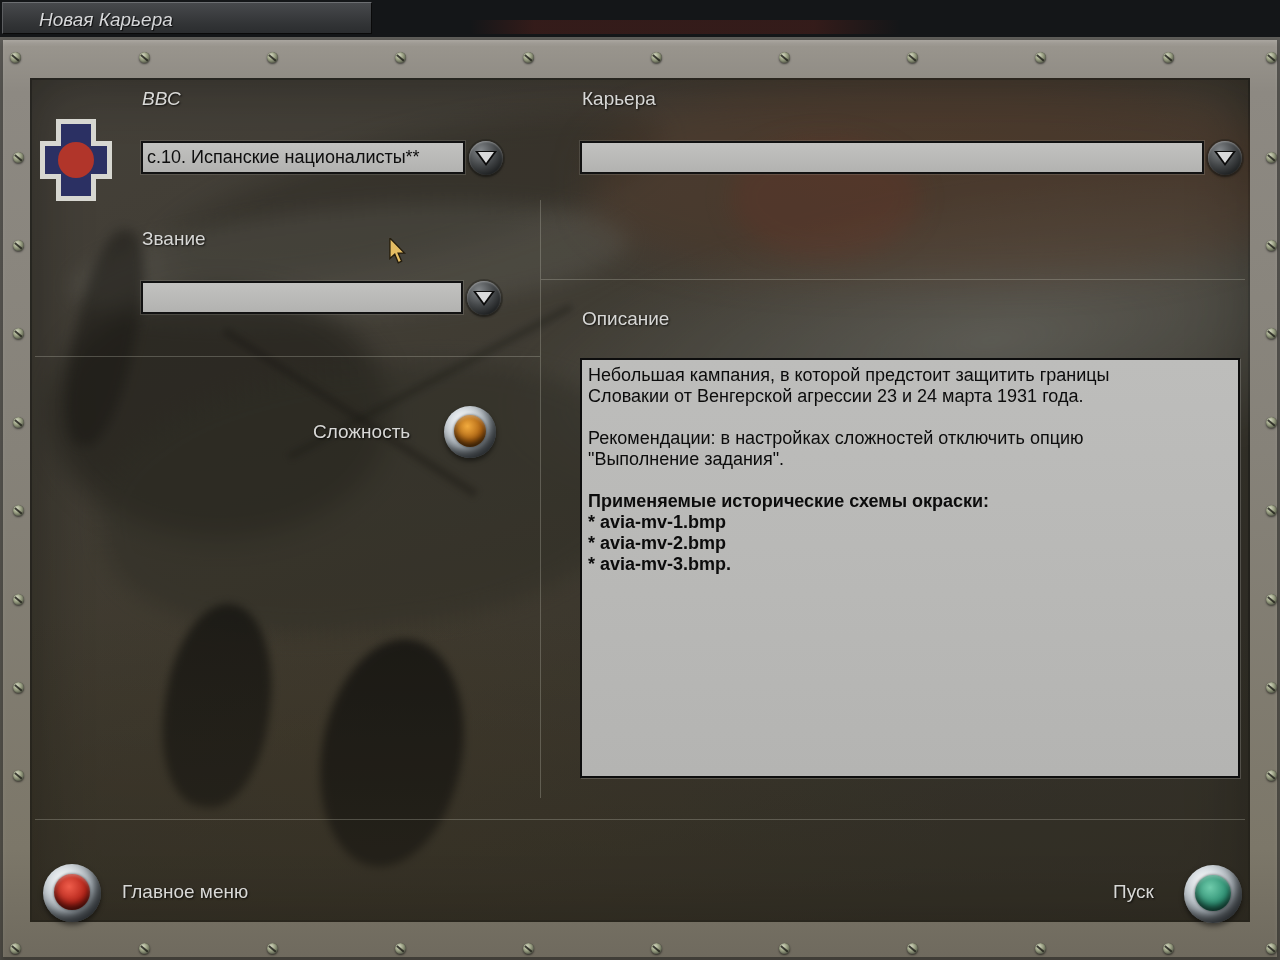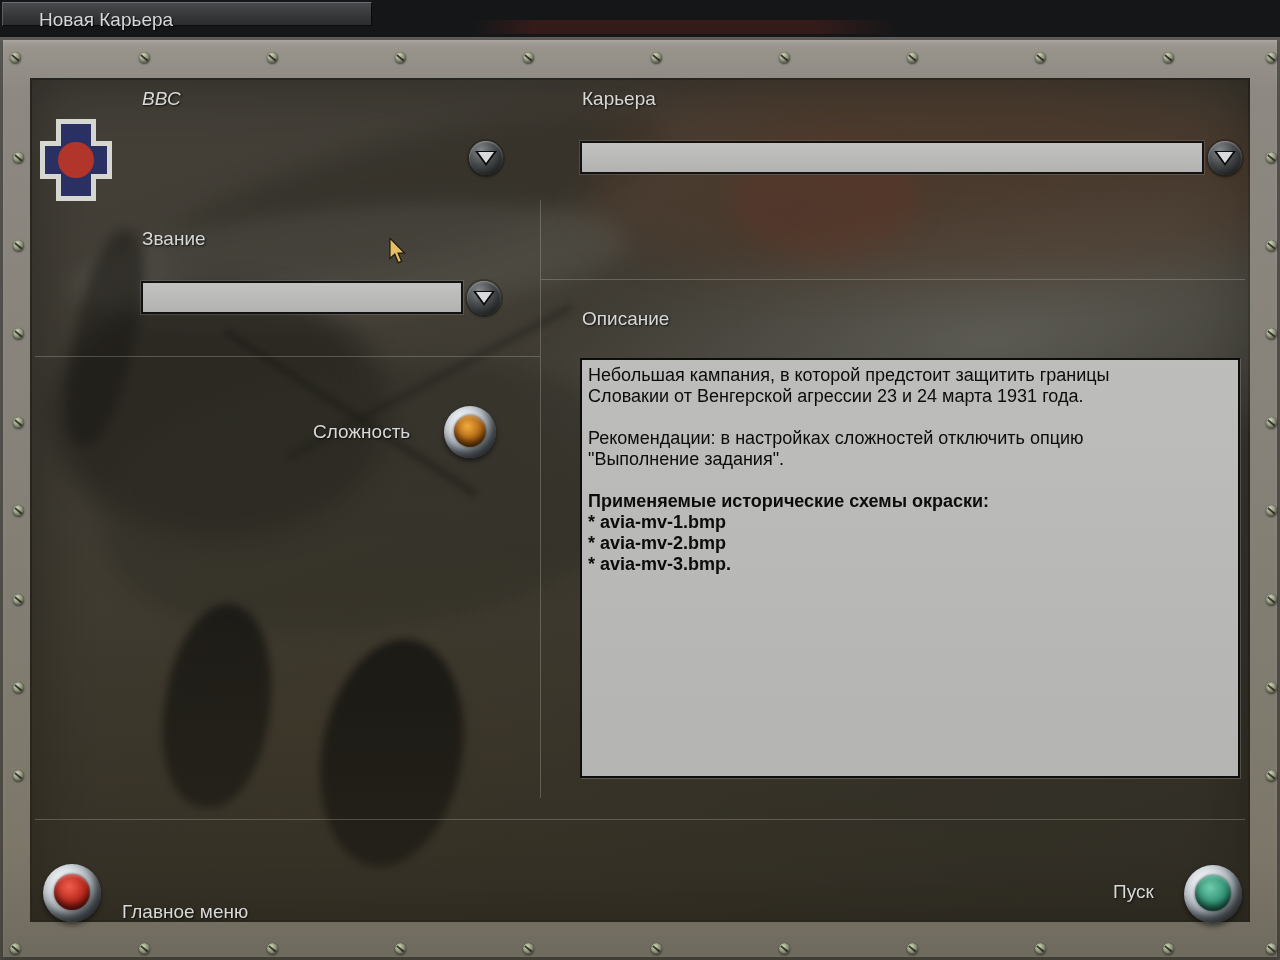--- a/index.html
+++ b/index.html
@@ -1,21 +1,21 @@
 <!DOCTYPE html>
 <html><head>
 <meta charset="utf-8">
 <style>
   html,body{margin:0;padding:0;background:#000;}
   .stage{position:relative;width:1280px;height:960px;overflow:hidden;
          font-family:"Liberation Sans",sans-serif;background:#17181a;}
   
   .topbar{position:absolute;left:0;top:0;width:1280px;height:37px;background:#141618;}
-  .tab{position:absolute;top:2px;height:24px;background:linear-gradient(#47494c,#323436 70%,#2b2d2f);
-       border:1px solid #0a0a0a;border-top-color:#6d6f72;border-left-color:#5c5e61;box-sizing:border-box;}
+  .tab{position:absolute;top:2px;height:32px;background:linear-gradient(#47494c,#323436 70%,#2b2d2f);
+       border:1px solid #0a0a0a;border-top-color:#6d6f72;border-left-color:#5c5e61;box-sizing:border-box;font-style:italic;}
   .tab-left{left:2px;width:370px;}
   .tab-right{left:375px;width:902px;}
   .tab .t-text{position:absolute;top:6px;font-size:19px;color:#d6d7d9;text-shadow:1px 1px 1px rgba(0,0,0,.8);white-space:nowrap;}
   .tab-left .t-text{left:36px;}
   .tab-right .t-text{right:16px;}
   .smudge{position:absolute;left:470px;top:20px;width:430px;height:14px;
           background:linear-gradient(90deg,rgba(125,40,30,0),rgba(125,40,30,.30) 15%,rgba(125,40,30,.30) 80%,rgba(125,40,30,0));}
   
   .frame{position:absolute;left:0;top:37px;width:1280px;height:923px;
          background:linear-gradient(#9b978f,#8d8982 6%,#868279 45%,#7c7769 88%,#6f6a5e);
@@ -151,20 +151,21 @@
   </div>
 
   <div class="lbl" style="left:142px;top:88px;font-style:italic;">ВВС</div>
   <div class="roundel">
     <div class="r-wv"></div>
       <div class="r-wh"></div>
       <div class="r-nv"></div>
       <div class="r-nh"></div>
       <div class="r-c"></div>
   </div>
+  <div class="field" style="left:141px;top:141px;width:324px;">с.10. Испанские националисты**</div>
   <div class="dd-btn" style="left:469px;top:141px;"></div>
 
   <div class="lbl" style="left:582px;top:88px;">Карьера</div>
   <div class="field" style="left:580px;top:141px;width:624px;"></div>
   <div class="dd-btn" style="left:1208px;top:141px;"></div>
 
   <div class="lbl" style="left:142px;top:228px;">Звание</div>
   <div class="field" style="left:141px;top:281px;width:322px;"></div>
   <div class="dd-btn" style="left:467px;top:281px;"></div>
 
@@ -182,21 +183,21 @@
   <div class="desc-box" id="desc-box"><p>Небольшая кампания, в которой предстоит защитить границы
 Словакии от Венгерской агрессии 23 и 24 марта 1931 года.</p><p>Рекомендации: в настройках сложностей отключить опцию
 "Выполнение задания".</p><p>Применяемые исторические схемы окраски:
 * avia-mv-1.bmp
 * avia-mv-2.bmp
 * avia-mv-3.bmp.</p></div>
 
   <div class="push-btn" style="left:43px;top:864px;width:58px;height:58px;">
     <div class="push-cap cap-red"></div>
   </div>
-  <div class="lbl" style="left:122px;top:881px;margin-top:20px;">Главное меню</div>
+  <div class="lbl" style="left:122px;top:881px;">Главное меню</div>
 
   <div class="lbl" style="left:1113px;top:881px;">Пуск</div>
   <div class="push-btn" style="left:1184px;top:865px;width:58px;height:58px;">
     <div class="push-cap cap-green"></div>
   </div>
 
   <svg class="cursor" viewBox="0 0 14 20">
     <polygon points="1,0 1,15.2 4.6,12 7.2,18.4 9.7,17.2 7.1,11.2 11.8,11.2" fill="#e5bd63" stroke="#241d0e" stroke-width="1"></polygon>
   </svg>
 

